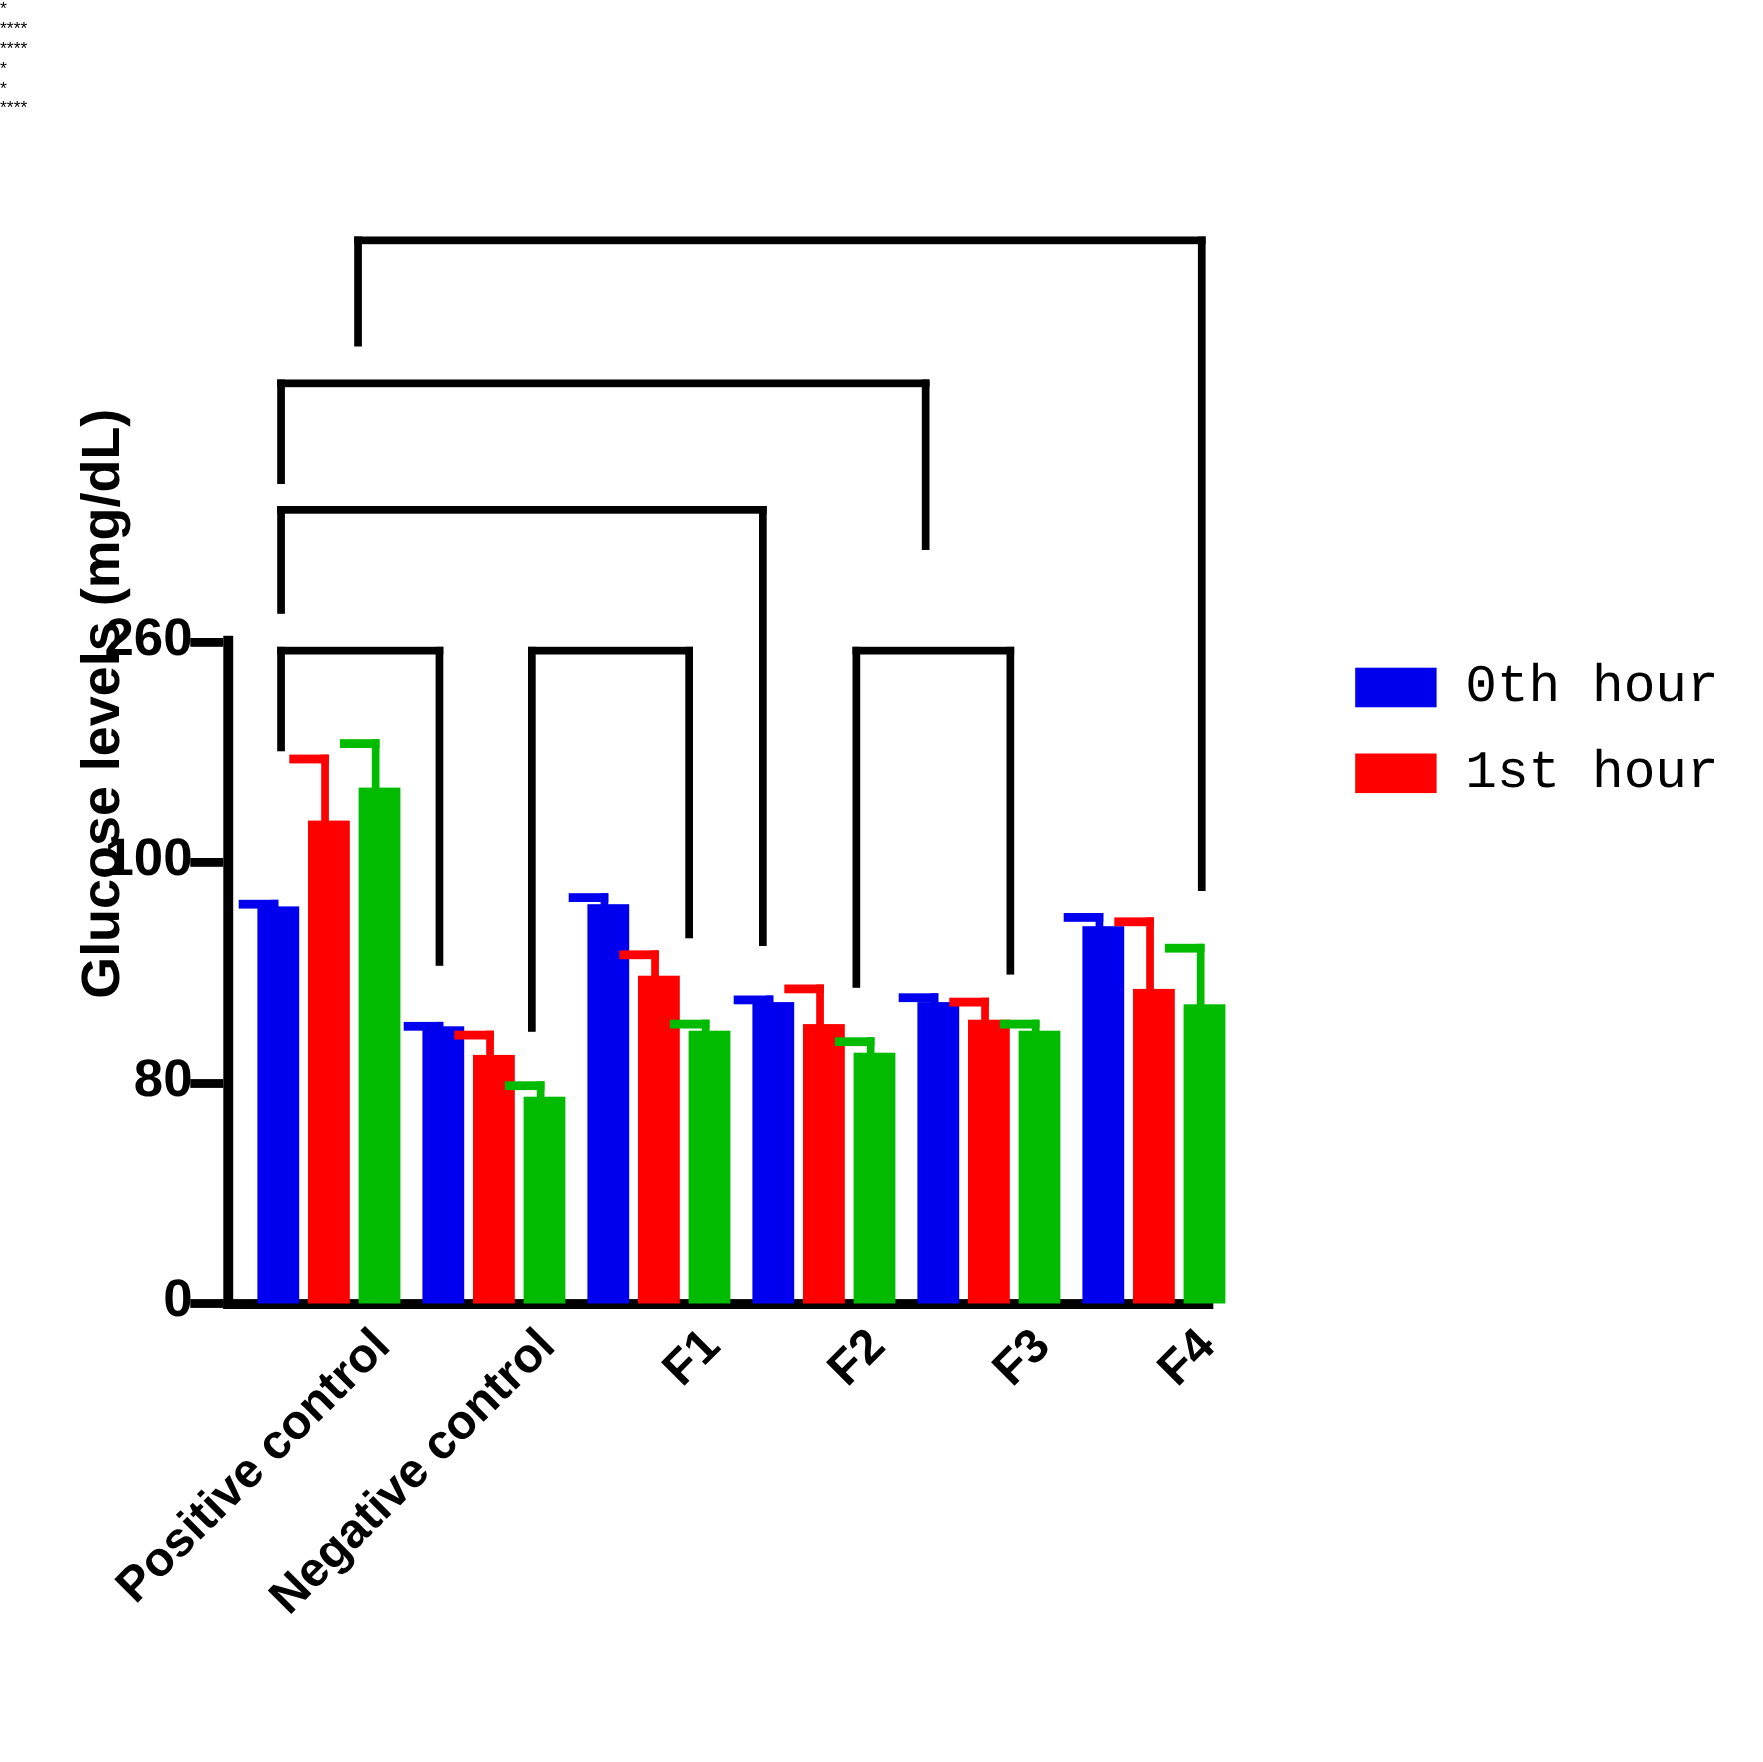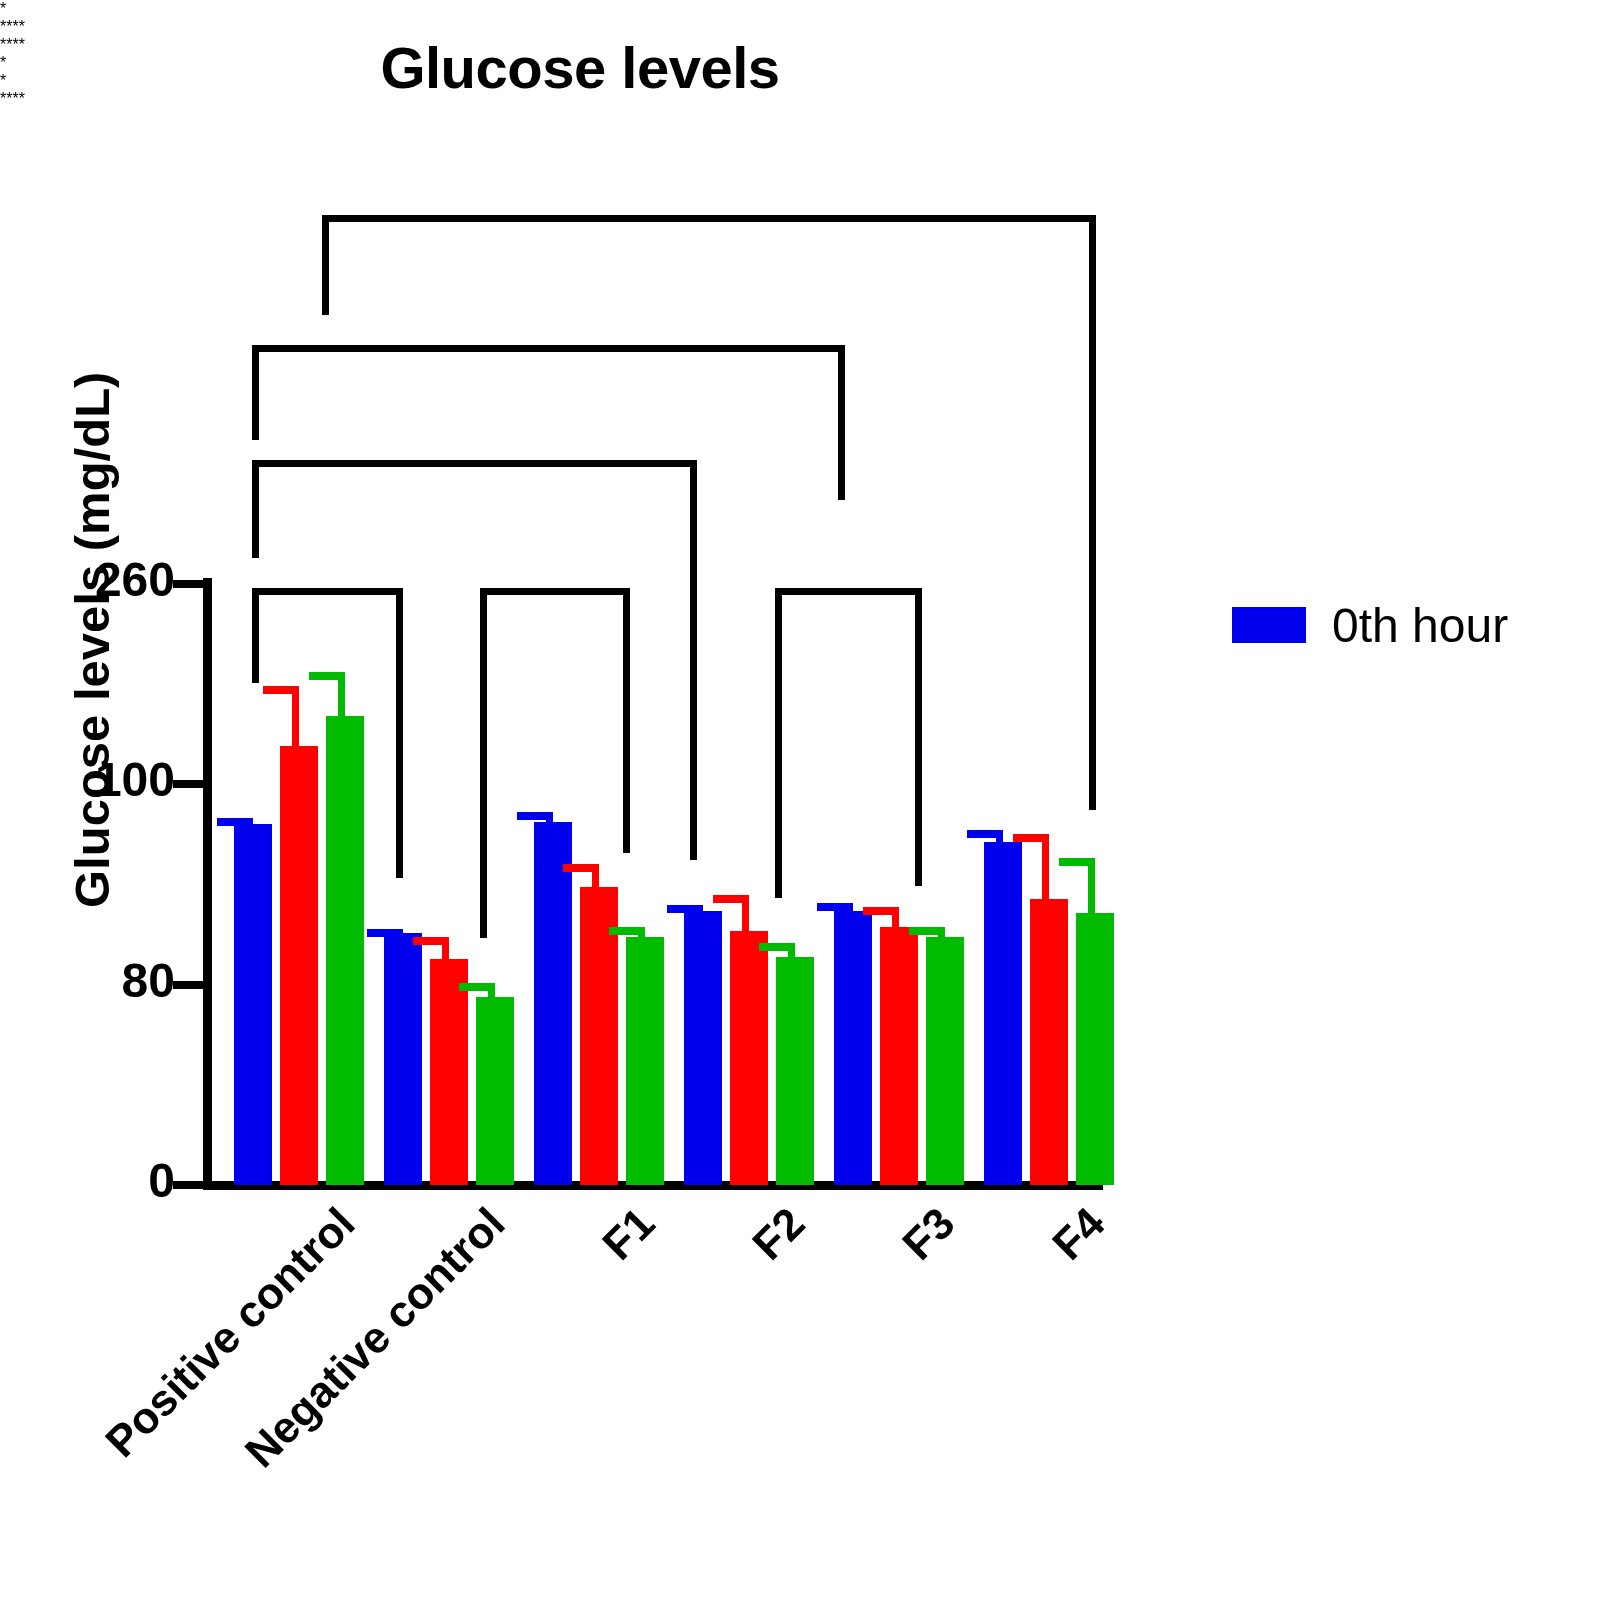--- a/index.html
+++ b/index.html
@@ -50,30 +50,29 @@
   }
 
   
   .brk{position:absolute;}
   .brk .h{position:absolute;height:7px;background:#000;top:0;left:0;}
   .brk .lv{position:absolute;width:7px;background:#000;left:0;top:0;}
   .brk .rv{position:absolute;width:7px;background:#000;right:0;top:0;}
 
   
   #legend{position:absolute;left:1232px;top:592px;width:360px;}
-  .legend-row{display:flex;align-items:center;height:66px;margin-bottom:12px;}
+  .legend-row{display:flex;align-items:center;height:66px;margin-bottom:12px;font-family:Liberation Mono, monospace;}
   .legend-swatch{width:74px;height:36px;margin-right:26px;flex:0 0 auto;}
   .legend-text{font-size:48px;color:#000;white-space:nowrap;}
 </style>
 </head>
 <body>
 
 <div id="root">
 
-  <div class="chart-title">Glucose levels</div>
 
   <div id="plot">
     <div class="axis-line" id="y-axis"></div>
     <div class="axis-line" id="x-axis"></div>
     <div id="ticks-layer">
         <div class="y-tick" style="top: 1181px;"></div>
         <div class="y-tick-label" style="left: 30px; top: 1153px; width: 145px;">0</div>
         <div class="y-tick" style="top: 980.667px;"></div>
         <div class="y-tick-label" style="left: 30px; top: 952.667px; width: 145px;">80</div>
         <div class="y-tick" style="top: 780.333px;"></div>
@@ -184,15 +183,19 @@
         </div>
         <div class="stars" style="left: 775px; width: 147px; top: 524px;">****</div>
       </div>
   </div>
 
   <div id="legend">
       <div class="legend-row">
         <div class="legend-swatch" style="background: rgb(0, 0, 238);"></div>
         <div class="legend-text">0th hour</div>
       </div>
+      <div class="legend-row">
+        <div class="legend-swatch" style="background: rgb(254, 0, 0);"></div>
+        <div class="legend-text">1st hour</div>
+      </div>
     </div>
 
 </div>
 
 </body></html>

